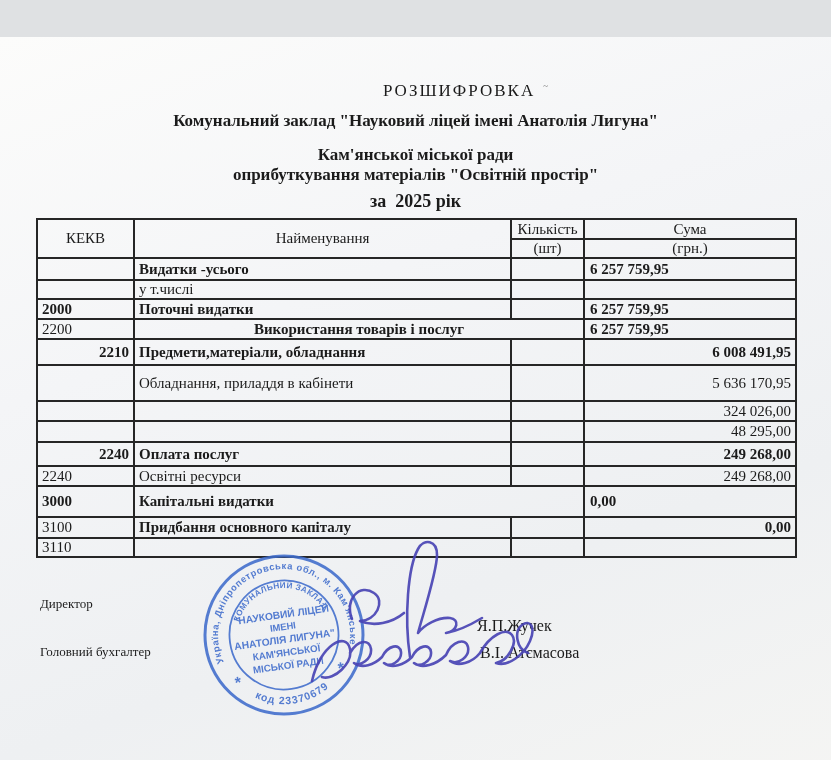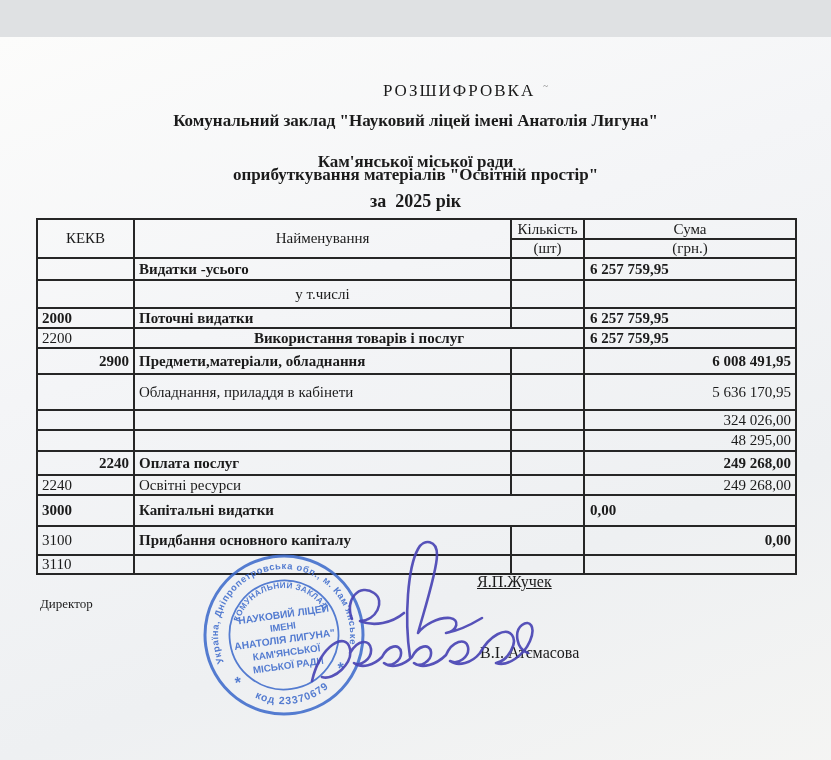--- a/index.html
+++ b/index.html
@@ -8,21 +8,21 @@
     background:linear-gradient(160deg,#fcfcfb 0%,#f4f5f7 35%,#eef0f2 68%,#f5f5f3 100%);
     font-family:"Liberation Serif",serif;color:#1b1b1b;margin-top:37px;
   }
   
   .title-block{position:absolute;top:0;left:0;width:100%;}
   .doc-title{position:absolute;top:44px;width:100%;text-align:center;padding-left:100px;
              box-sizing:border-box;font-size:17px;letter-spacing:2px;}
   .tmark{font-size:9px;color:#707070;vertical-align:super;margin-left:8px;letter-spacing:0;}
   .doc-sub{position:absolute;width:100%;text-align:center;font-weight:bold;font-size:17px;}
   .sub1{top:74px;}
-  .sub2{top:115px;}
+  .sub2{top:108px;}
   .sub3{top:128px;}
   .sub4{top:154px;font-size:18px;box-sizing:border-box;white-space:pre;}
   
   .doc-table{position:absolute;left:36px;top:181px;width:759px;border-collapse:collapse;
              table-layout:fixed;font-size:15px;}
   .doc-table td,.doc-table th{border:2px solid #262626;padding:0 4px;vertical-align:middle;
              white-space:nowrap;overflow:hidden;}
   .doc-table th{font-weight:normal;text-align:center;font-size:15px;}
   .hrow1 th{height:18px;}
   .hrow2 th{height:17px;}
@@ -30,21 +30,21 @@
   .ar{text-align:right;}
   .ac{text-align:center;}
   .c-kekv{padding-left:5px;}
   .c-sum{padding-right:5px;}
   .c-sum.sl{text-align:left;padding-left:5px;border-radius:7px;}
   
   .sig-role{position:absolute;left:40px;font-size:13px;}
   .sig-name{position:absolute;font-size:16px;}
   .role1{top:559px;}
   .role2{top:607px;}
-  .name1{top:536px;left:477px;text-decoration:underline;}
+  .name1{top:580px;left:477px;}
   .name2{top:607px;left:480px;}
   
   .stamp-svg{position:absolute;left:198px;top:512px;opacity:0.88;}
   .stamp-svg text{font-family:"Liberation Sans",sans-serif;}
   .ink-svg{position:absolute;left:290px;top:488px;opacity:0.92;}
 </style>
 </head>
 <body>
 
 <div class="page">
@@ -78,39 +78,39 @@
         <th>(грн.)</th>
       </tr>
     </thead>
     <tbody>
         <tr style="height: 22px;">
           <td class="c-kekv"></td>
           <td class="c-name b">Видатки -усього</td>
           <td class="c-qty"></td>
           <td class="c-sum b sl">6 257 759,95</td>
         </tr>
-        <tr style="height: 28px; text-align: center;">
+        <tr style="height: 19px;">
           <td class="c-kekv"></td>
           <td class="c-name">у т.числі</td>
           <td class="c-qty"></td>
           <td class="c-sum ar"></td>
         </tr>
         <tr style="height: 20px;">
           <td class="c-kekv b">2000</td>
           <td class="c-name b">Поточні видатки</td>
           <td class="c-qty"></td>
           <td class="c-sum b sl">6 257 759,95</td>
         </tr>
         <tr style="height: 20px;">
           <td class="c-kekv">2200</td>
           <td class="c-name b ac" colspan="2">Використання товарів і послуг</td>
           <td class="c-sum b sl">6 257 759,95</td>
         </tr>
         <tr style="height: 26px;">
-          <td class="c-kekv b ar">2900</td>
+          <td class="c-kekv b ar">2210</td>
           <td class="c-name b">Предмети,матеріали, обладнання</td>
           <td class="c-qty"></td>
           <td class="c-sum b ar">6 008 491,95</td>
         </tr>
         <tr style="height: 36px;">
           <td class="c-kekv"></td>
           <td class="c-name">Обладнання, приладдя в кабінети</td>
           <td class="c-qty"></td>
           <td class="c-sum ar">5 636 170,95</td>
         </tr>
@@ -136,37 +136,38 @@
           <td class="c-kekv">2240</td>
           <td class="c-name">Освітні ресурси</td>
           <td class="c-qty"></td>
           <td class="c-sum ar">249 268,00</td>
         </tr>
         <tr style="height: 31px;">
           <td class="c-kekv b">3000</td>
           <td class="c-name b" colspan="2">Капітальні видатки</td>
           <td class="c-sum b sl">0,00</td>
         </tr>
-        <tr style="height: 29px;">
+        <tr style="height: 21px;">
           <td class="c-kekv">3100</td>
           <td class="c-name b">Придбання основного капіталу</td>
           <td class="c-qty"></td>
           <td class="c-sum b ar">0,00</td>
         </tr>
         <tr style="height: 19px;">
           <td class="c-kekv">3110</td>
           <td class="c-name"></td>
           <td class="c-qty"></td>
           <td class="c-sum ar"></td>
         </tr>
       </tbody>
   </table>
 
   <div class="sig-role role1">Директор</div>
   <div class="sig-name name1">Я.П.Жучек</div>
+  <div class="sig-role role2">Головний бухгалтер</div>
   <div class="sig-name name2">В.І. Атємасова</div>
 
   <svg class="stamp-svg" width="172" height="172" viewBox="0 0 172 172">
     <g transform="rotate(-8 86 86)" fill="none" stroke="var(--stamp)">
       <circle cx="86" cy="86" r="79" stroke-width="3"></circle>
       <circle cx="86" cy="86" r="54.5" stroke-width="1.8"></circle>
       <path id="sp-outer" d="M 28.8 119 A 66 66 0 1 1 143.2 119" stroke="none"></path>
       <path id="sp-bottom" d="M 41.6 138.9 A 69 69 0 0 0 130.4 138.9" stroke="none"></path>
       <path id="sp-ring" d="M 44.5 108 A 47 47 0 1 1 127.5 108" stroke="none"></path>
       <g fill="var(--stamp)" stroke="none">

